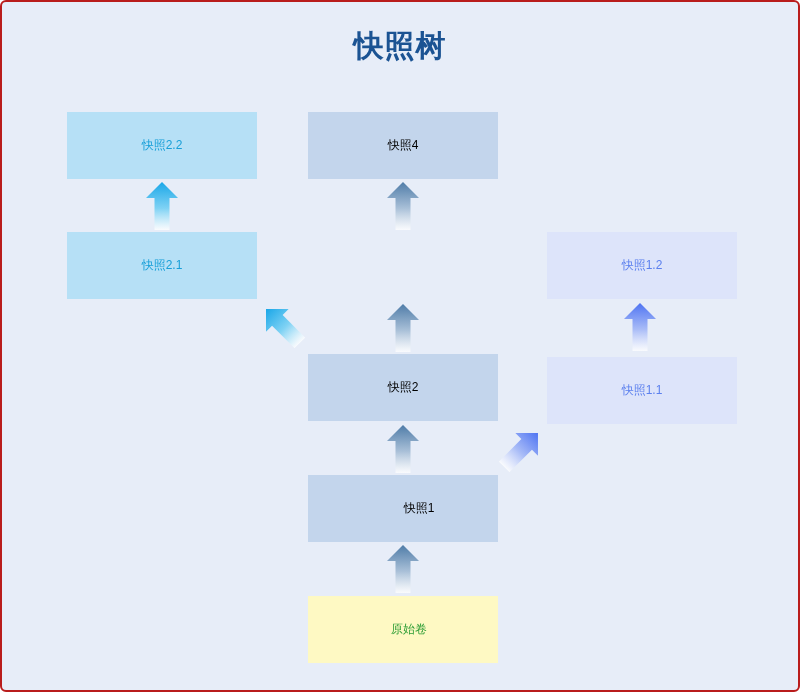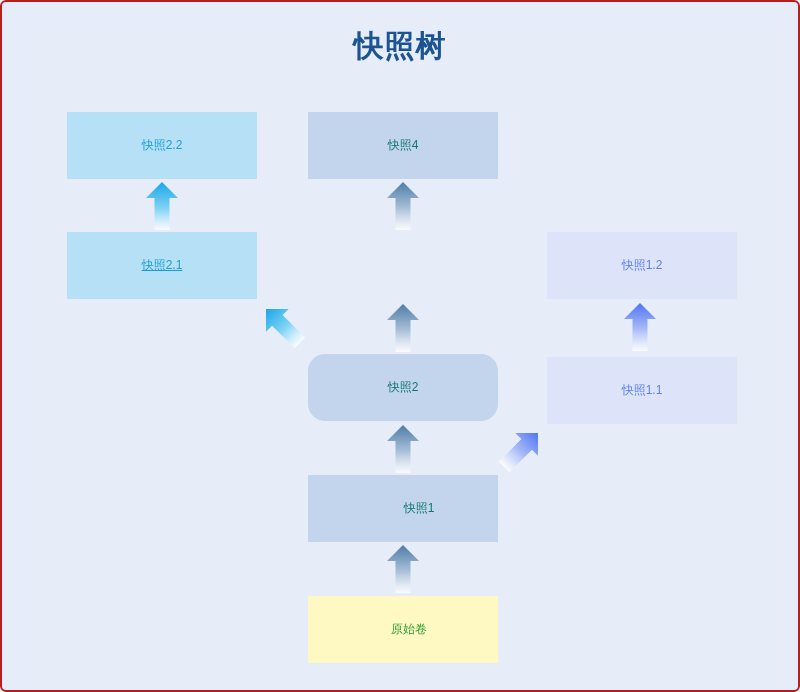--- a/index.html
+++ b/index.html
@@ -32,21 +32,21 @@
     position: absolute;
     width: 190px;
     height: 67px;
     display: flex;
     align-items: center;
     justify-content: center;
     font-size: 12px;
     white-space: nowrap;
   }
   .n-cyan  { background: #b6e0f6; color: #189fd8; }
-  .n-steel { background: #c3d5ec; color: #0f766e; }
+  .n-steel { background: #c3d5ec; color: #000000; }
   .n-peri  { background: #dde4fa; color: #5c80ee; }
   .n-green { background: #fef9c3; color: #2f9e36; padding-left: 12px; }
   .arrow {
     position: absolute;
     width: 32px;
     height: 48px;
   }
   .rot-left  { transform: rotate(-45deg); }
   .rot-right { transform: rotate(45deg); }
   .defs-holder { position: absolute; width: 0; height: 0; overflow: hidden; }
@@ -74,24 +74,24 @@
         <stop offset="1" stop-color="#ffffff" stop-opacity="0.75"></stop>
       </linearGradient>
     </defs>
   </svg>
 
   <div class="title">快照树</div>
 
   <div class="node n-cyan" style="left:65px;  top:110px;">快照2.2</div>
   <div class="node n-steel" style="left:306px; top:110px;">快照4</div>
 
-  <div class="node n-cyan" style="left:65px;  top:230px;text-decoration:underline;">快照2.1</div>
+  <div class="node n-cyan" style="left:65px;  top:230px;">快照2.1</div>
   <div class="node n-peri" style="left:545px; top:230px;text-align:center;">快照1.2</div>
 
-  <div class="node n-steel" style="left:306px; top:352px;border-radius:17px;">快照2</div>
+  <div class="node n-steel" style="left:306px; top:352px;">快照2</div>
   <div class="node n-peri" style="left:545px; top:355px;">快照1.1</div>
 
   <div class="node n-steel" style="left:306px; top:473px;padding-left:32px;">快照1</div>
 
   <div class="node n-green" style="left:306px; top:594px;">原始卷</div>
 
   <svg class="arrow" style="left:144px; top:180px;" viewBox="0 0 32 48">
     <polygon points="16,0 32,16 23.5,16 23.5,48 8.5,48 8.5,16 0,16" fill="url(#grad-cyan)"></polygon>
   </svg>
   <svg class="arrow" style="left:385px; top:180px;" viewBox="0 0 32 48">

